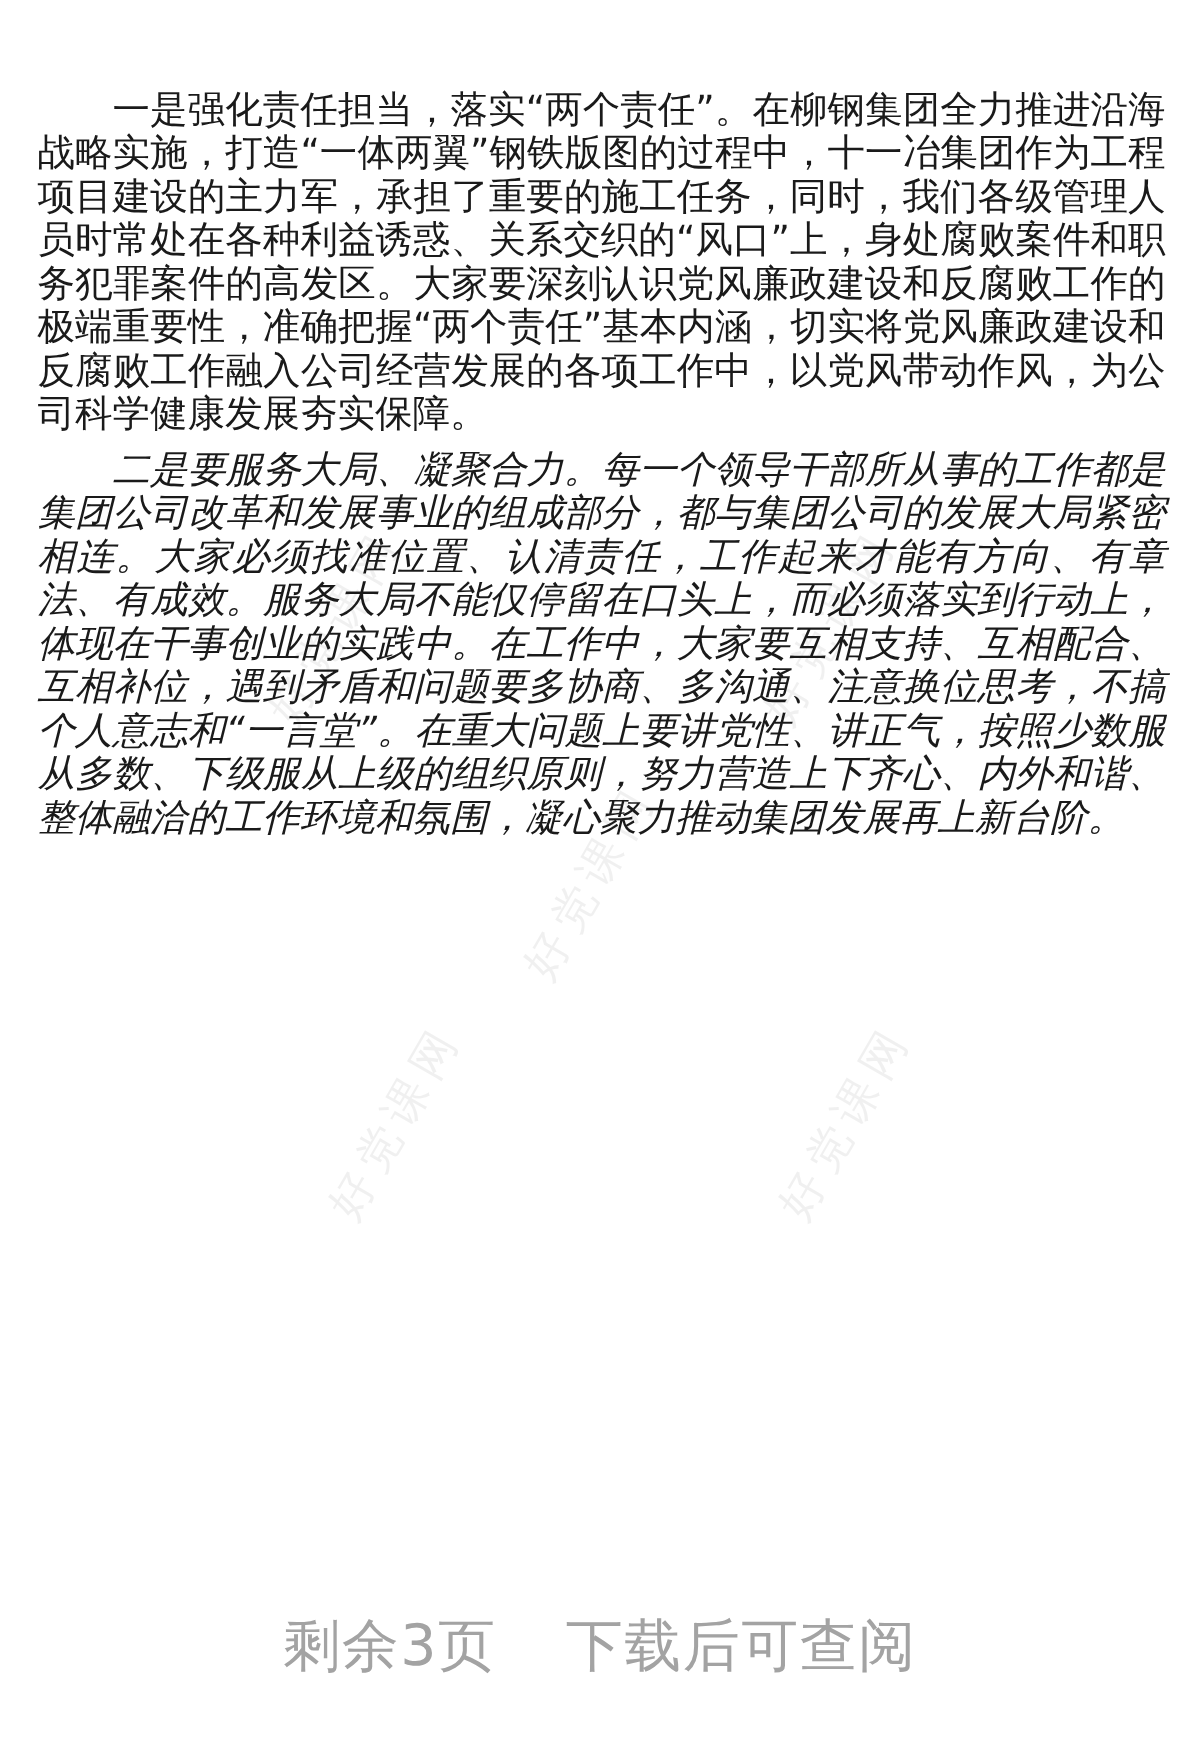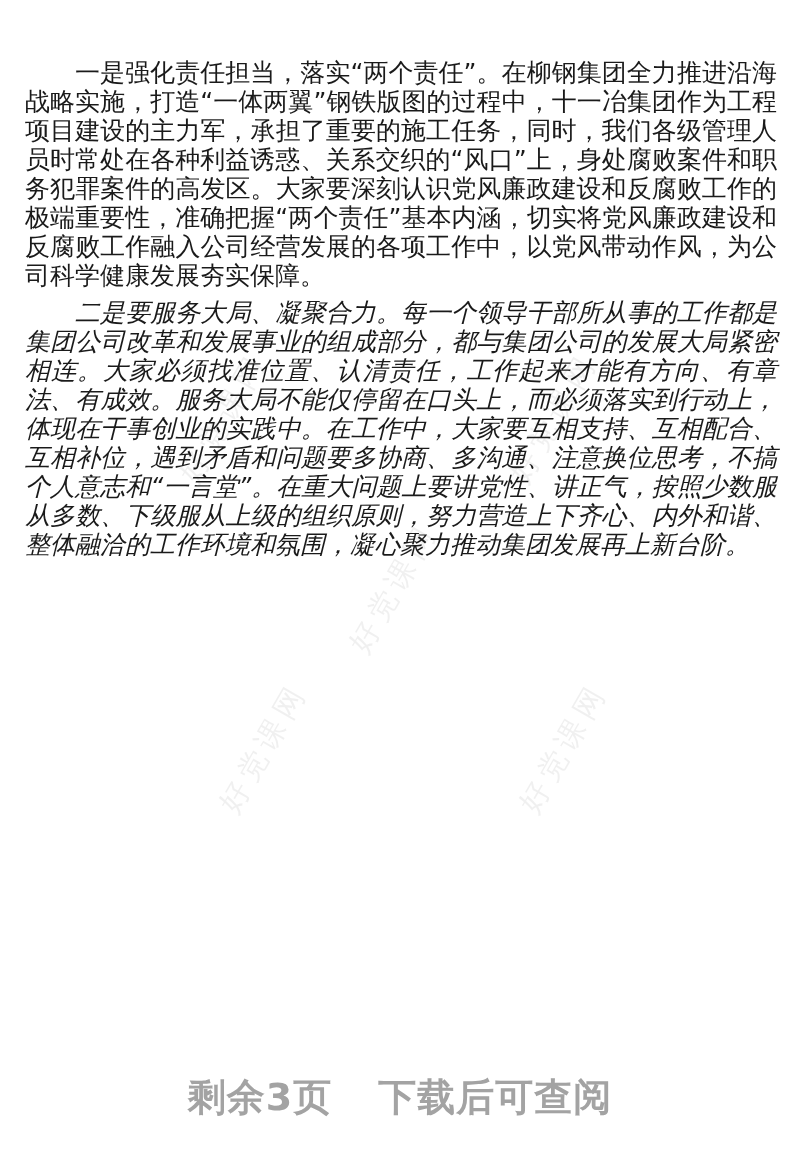--- a/index.html
+++ b/index.html
@@ -44,21 +44,21 @@
       pointer-events: none;
       letter-spacing: 6px;
     }
     .footer-note {
       position: absolute;
       left: 0;
       width: 800px;
       top: 1072px;
       text-align: center;
       font-size: 38px;
-      font-weight: bold;
+      font-weight: normal;
       color: #a3a3a3;
       letter-spacing: 1px;
       word-spacing: 0;
     }
     .footer-note .gap {
       display: inline-block;
       width: 46px;
     }
   </style>
 </head>

